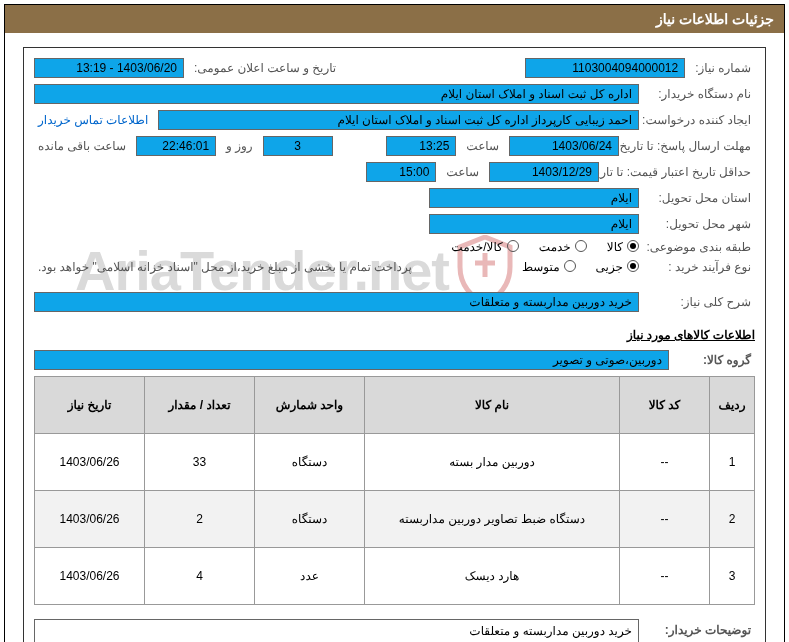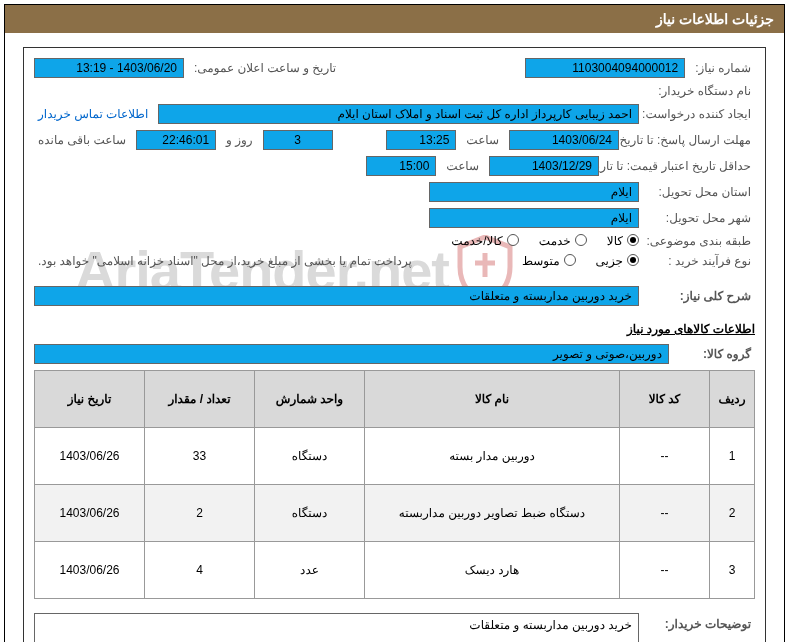--- a/index.html
+++ b/index.html
@@ -181,20 +181,21 @@
       <div class="row">
         <span class="label">شماره نیاز:</span>
         <span class="field" style="width:160px">1103004094000012</span>
         <span class="filler"></span>
         <span class="label">تاریخ و ساعت اعلان عمومی:</span>
         <span class="field" style="width:150px">1403/06/20 - 13:19</span>
       </div>
 
       <div class="row">
         <span class="label" style="width:110px">نام دستگاه خریدار:</span>
+        <span class="field" style="flex:1">اداره کل ثبت اسناد و املاک استان ایلام</span>
       </div>
 
       <div class="row">
         <span class="label" style="width:110px">ایجاد کننده درخواست:</span>
         <span class="field" style="flex:1">احمد زیبایی کارپرداز اداره کل ثبت اسناد و املاک استان ایلام</span>
         <span class="link">اطلاعات تماس خریدار</span>
       </div>
 
       <div class="row">
         <span class="label" style="width:130px">مهلت ارسال پاسخ: تا تاریخ:</span>
@@ -252,21 +253,21 @@
           </span>
           <span class="radio-item">
             <span class="radio"></span>
             <span>متوسط</span>
           </span>
         </div>
         <span class="label" style="flex:1;text-align:left">پرداخت تمام یا بخشی از مبلغ خرید،از محل "اسناد خزانه اسلامی" خواهد بود.</span>
       </div>
 
       <div class="row" style="margin-top:18px">
-        <span class="label" style="width:110px;font-weight:bold">شرح کلی نیاز:</span>
+        <span class="label" style="width:110px;font-weight:normal">شرح کلی نیاز:</span>
         <span class="field" style="flex:1">خرید دوربین مداربسته و متعلقات</span>
       </div>
 
       <div class="section-title">اطلاعات کالاهای مورد نیاز</div>
 
       <div class="row">
         <span class="label" style="width:80px;font-weight:bold">گروه کالا:</span>
         <span class="field" style="flex:1">دوربین،صوتی و تصویر</span>
       </div>
 

